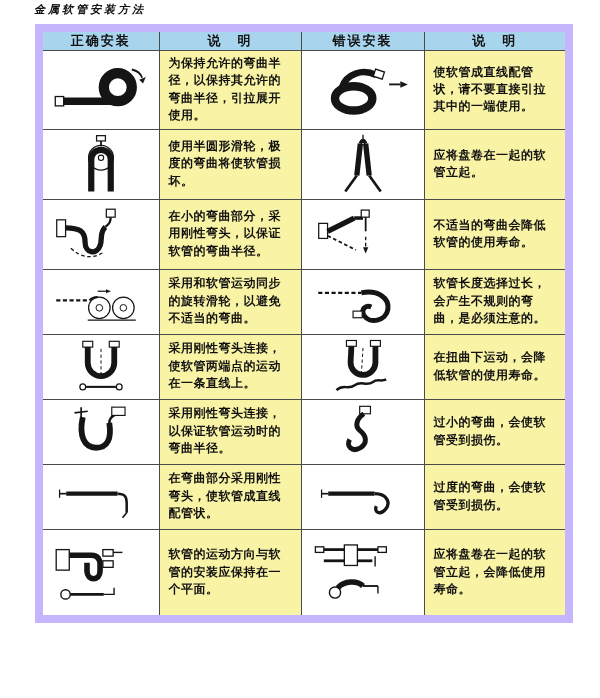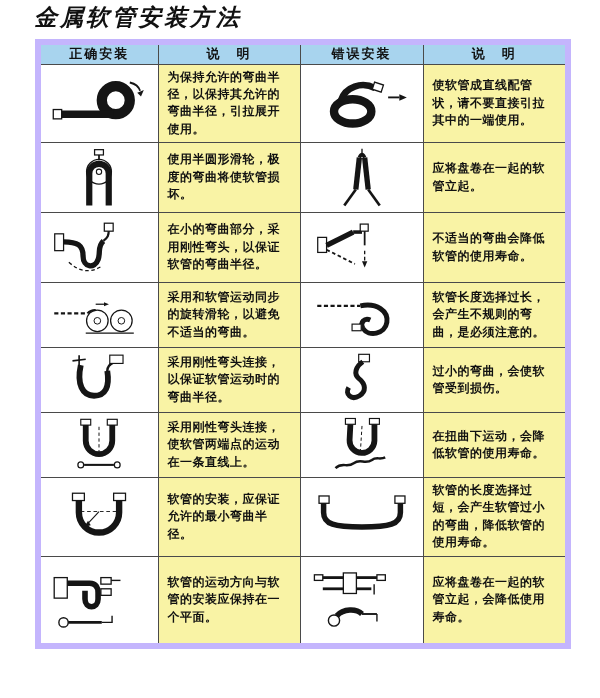--- a/index.html
+++ b/index.html
@@ -7,35 +7,35 @@
   body {
     background: #ffffff;
     font-family: "Liberation Sans", sans-serif;
     color: #1a1a1a;
     position: relative;
   }
   .page-title {
     position: absolute;
     left: 34px;
     top: 2px;
-    font-size: 23px;
+    font-size: 11px;
     font-weight: bold;
     font-style: italic;
     letter-spacing: 3px;
     color: #111;
     font-family: "Liberation Serif", serif;
   }
   table.install-table {
     position: absolute;
     left: 35px;
-    top: 39px;
+    top: 24px;
     width: 530px;
     border-collapse: collapse;
     table-layout: fixed;
-    border: 6px solid #c4b5fd;
+    border: 8px solid #c4b5fd;
   }
   .install-table col.c1 { width: 120px; }
   .install-table col.c2 { width: 142px; }
   .install-table col.c3 { width: 123px; }
   .install-table col.c4 { width: 145px; }
   .install-table th, .install-table td {
     border: 1px solid #4a4a4a;
     vertical-align: middle;
     overflow: hidden;
   }
@@ -183,40 +183,20 @@
           <path class="stroke" d="M58 24 C78 20 92 30 90 44 C88 58 68 62 61 51 C57 44 63 38 70 41" stroke-width="6"></path>
           <rect class="fitting" x="48" y="46" width="11" height="8"></rect>
         </svg>
       </td>
       <td class="desc-cell">软管长度选择过长，会产生不规则的弯曲，是必须注意的。</td>
     </tr>
 
     <tr style="height:65px">
       <td class="img-cell">
         <svg width="112" height="58" viewBox="0 0 120 70">
-          <line class="stroke" x1="28" y1="12" x2="44" y2="10" stroke-width="2"></line>
-          <line class="stroke" x1="36" y1="5" x2="36" y2="18" stroke-width="2"></line>
-          <path class="stroke" d="M38 17 C33 40 40 54 54 54 C68 54 73 43 70 24" stroke-width="7"></path>
-          <path class="stroke" d="M70 24 C70 18 73 16 77 14" stroke-width="3"></path>
-          <rect class="fitting" x="73" y="5" width="16" height="10"></rect>
-        </svg>
-      </td>
-      <td class="desc-cell">采用刚性弯头连接，以保证软管运动时的弯曲半径。</td>
-      <td class="img-cell">
-        <svg width="112" height="58" viewBox="0 0 120 70">
-          <rect class="fitting" x="56" y="4" width="13" height="9"></rect>
-          <path class="stroke" d="M61 13 C52 19 50 28 56 33 C65 40 65 49 57 54 C47 60 39 52 44 44" stroke-width="6"></path>
-        </svg>
-      </td>
-      <td class="desc-cell">过小的弯曲，会使软管受到损伤。</td>
-    </tr>
-
-    <tr style="height:65px">
-      <td class="img-cell">
-        <svg width="112" height="58" viewBox="0 0 120 70">
           <rect class="fitting" x="38" y="4" width="12" height="7"></rect>
           <rect class="fitting" x="70" y="4" width="12" height="7"></rect>
           <path class="stroke" d="M44 11 L44 30 A16 16 0 0 0 76 30 L76 11" stroke-width="7"></path>
           <line class="stroke" x1="60" y1="13" x2="60" y2="48" stroke-width="1.2" stroke-dasharray="4 3"></line>
           <circle class="stroke" cx="38" cy="59" r="3.5" stroke-width="1.5"></circle>
           <line class="stroke" x1="42" y1="59" x2="78" y2="59" stroke-width="2.5"></line>
           <circle class="stroke" cx="82" cy="59" r="3.5" stroke-width="1.5"></circle>
         </svg>
       </td>
       <td class="desc-cell">采用刚性弯头连接，使软管两端点的运动在一条直线上。</td>
@@ -225,42 +205,62 @@
           <rect class="fitting" x="40" y="3" width="12" height="7"></rect>
           <rect class="fitting" x="69" y="3" width="12" height="7"></rect>
           <path class="stroke" d="M46 10 L45 29 A15 15 0 0 0 75 30 L75 10" stroke-width="7"></path>
           <line class="stroke" x1="60" y1="12" x2="58" y2="44" stroke-width="1.2" stroke-dasharray="4 3"></line>
           <path class="stroke" d="M28 63 C36 55 42 63 50 57 C58 51 64 59 72 53 C77 49 82 53 88 50" stroke-width="3"></path>
         </svg>
       </td>
       <td class="desc-cell">在扭曲下运动，会降低软管的使用寿命。</td>
     </tr>
 
-
-    <tr style="height:72px">
-      <td class="img-cell">
-        <svg width="112" height="64" viewBox="0 0 120 70">
-          <rect class="fitting" x="31" y="9" width="13" height="8"></rect>
-          <rect class="fitting" x="76" y="9" width="13" height="8"></rect>
-          <path class="stroke" d="M38 17 L38 30 A22 22 0 0 0 82 30 L82 17" stroke-width="7"></path>
-          <line class="stroke" x1="40" y1="29" x2="80" y2="29" stroke-width="1" stroke-dasharray="4 3"></line>
-          <line class="stroke" x1="60" y1="29" x2="47" y2="43" stroke-width="1.2"></line>
-          <polygon class="arrowhead" points="48,39 44,46 51,44"></polygon>
-        </svg>
-      </td>
-      <td class="desc-cell">软管的安装，应保证允许的最小弯曲半径。</td>
-      <td class="img-cell">
-        <svg width="112" height="64" viewBox="0 0 120 70">
-          <rect class="fitting" x="13" y="12" width="11" height="8"></rect>
-          <rect class="fitting" x="96" y="12" width="11" height="8"></rect>
-          <path class="stroke" d="M18 20 L18 30 C18 43 30 46 60 46 C90 46 102 43 102 30 L102 20" stroke-width="6"></path>
-        </svg>
-      </td>
-      <td class="desc-cell">软管的长度选择过短，会产生软管过小的弯曲，降低软管的使用寿命。</td>
-    </tr>
+    <tr style="height:65px">
+      <td class="img-cell">
+        <svg width="112" height="58" viewBox="0 0 120 70">
+          <line class="stroke" x1="28" y1="12" x2="44" y2="10" stroke-width="2"></line>
+          <line class="stroke" x1="36" y1="5" x2="36" y2="18" stroke-width="2"></line>
+          <path class="stroke" d="M38 17 C33 40 40 54 54 54 C68 54 73 43 70 24" stroke-width="7"></path>
+          <path class="stroke" d="M70 24 C70 18 73 16 77 14" stroke-width="3"></path>
+          <rect class="fitting" x="73" y="5" width="16" height="10"></rect>
+        </svg>
+      </td>
+      <td class="desc-cell">采用刚性弯头连接，以保证软管运动时的弯曲半径。</td>
+      <td class="img-cell">
+        <svg width="112" height="58" viewBox="0 0 120 70">
+          <rect class="fitting" x="56" y="4" width="13" height="9"></rect>
+          <path class="stroke" d="M61 13 C52 19 50 28 56 33 C65 40 65 49 57 54 C47 60 39 52 44 44" stroke-width="6"></path>
+        </svg>
+      </td>
+      <td class="desc-cell">过小的弯曲，会使软管受到损伤。</td>
+    </tr>
+
+    <tr style="height:65px">
+      <td class="img-cell">
+        <svg width="112" height="58" viewBox="0 0 120 70">
+          <line class="stroke" x1="10" y1="26" x2="10" y2="36" stroke-width="1.5"></line>
+          <line class="stroke" x1="10" y1="31" x2="18" y2="31" stroke-width="2"></line>
+          <path class="stroke" d="M18 31 L80 31" stroke-width="5"></path>
+          <path class="stroke" d="M80 31 C89 31 91 35 91 42 L91 54" stroke-width="3"></path>
+          <path class="stroke" d="M91 54 l-5 6" stroke-width="2"></path>
+        </svg>
+      </td>
+      <td class="desc-cell">在弯曲部分采用刚性弯头，使软管成直线配管状。</td>
+      <td class="img-cell">
+        <svg width="112" height="58" viewBox="0 0 120 70">
+          <line class="stroke" x1="10" y1="26" x2="10" y2="36" stroke-width="1.5"></line>
+          <line class="stroke" x1="10" y1="31" x2="18" y2="31" stroke-width="2"></line>
+          <path class="stroke" d="M18 31 L74 31" stroke-width="5"></path>
+          <path class="stroke" d="M74 31 C89 31 94 42 87 50 C81 57 73 54 76 46" stroke-width="4"></path>
+        </svg>
+      </td>
+      <td class="desc-cell">过度的弯曲，会使软管受到损伤。</td>
+    </tr>
+
 
     <tr style="height:90px">
       <td class="img-cell">
         <svg width="112" height="68" viewBox="0 0 120 70">
           <rect class="fitting" x="12" y="11" width="14" height="22"></rect>
           <path class="stroke" d="M26 17 L50 17 C57 17 59 22 59 27 L59 34 C59 45 45 45 45 34 L45 25" stroke-width="6"></path>
           <rect class="fitting" x="62" y="11" width="11" height="7"></rect>
           <rect class="fitting" x="62" y="23" width="11" height="7"></rect>
           <line class="stroke" x1="73" y1="14" x2="83" y2="14" stroke-width="1.5"></line>
           <circle class="stroke" cx="22" cy="59" r="5" stroke-width="1.5"></circle>

